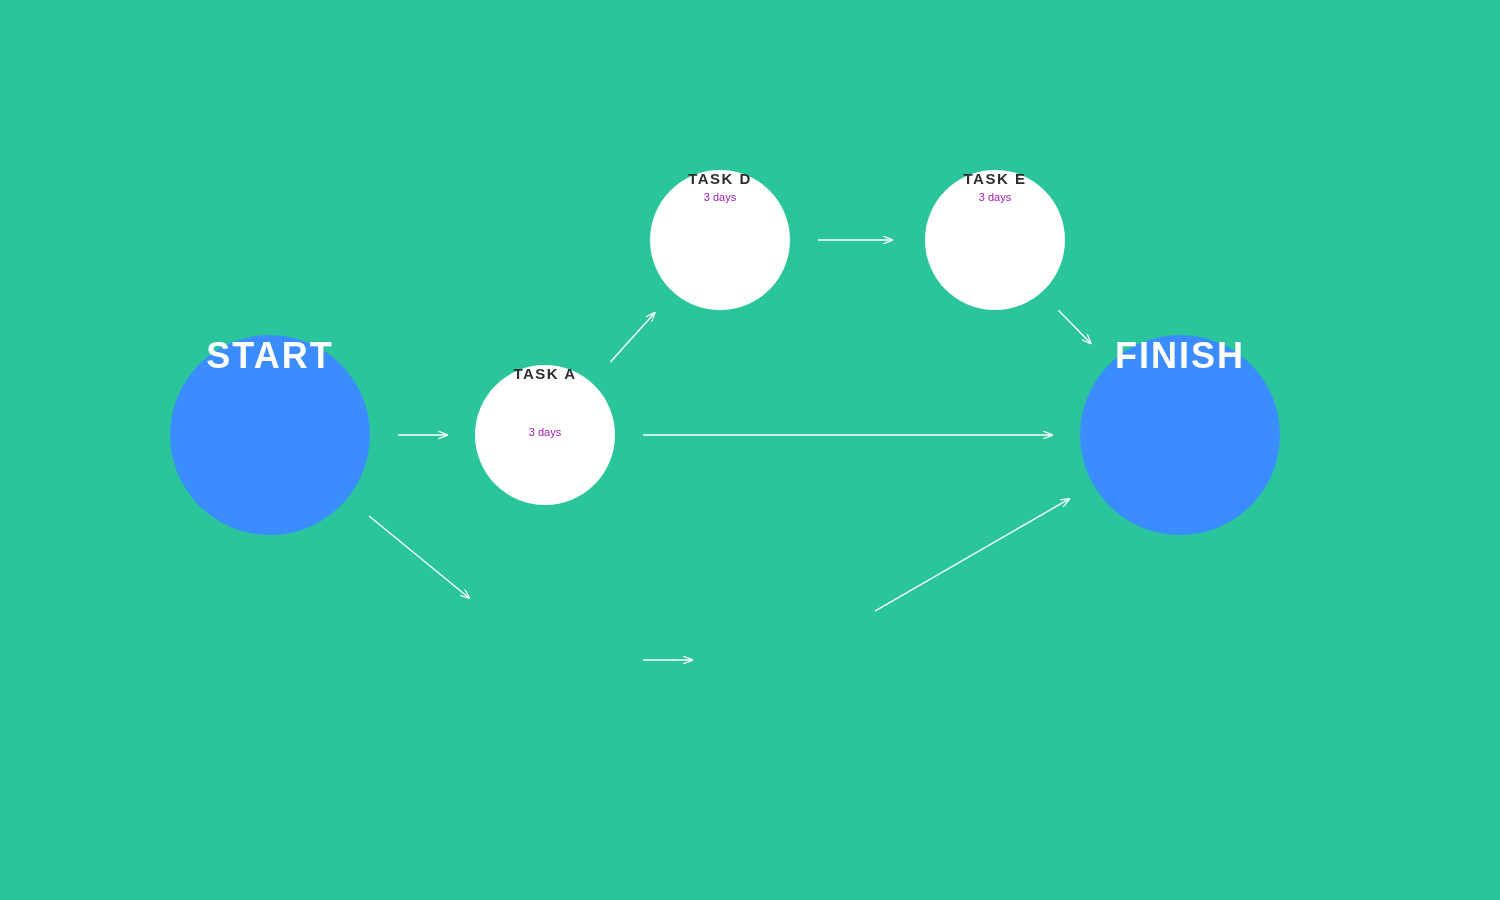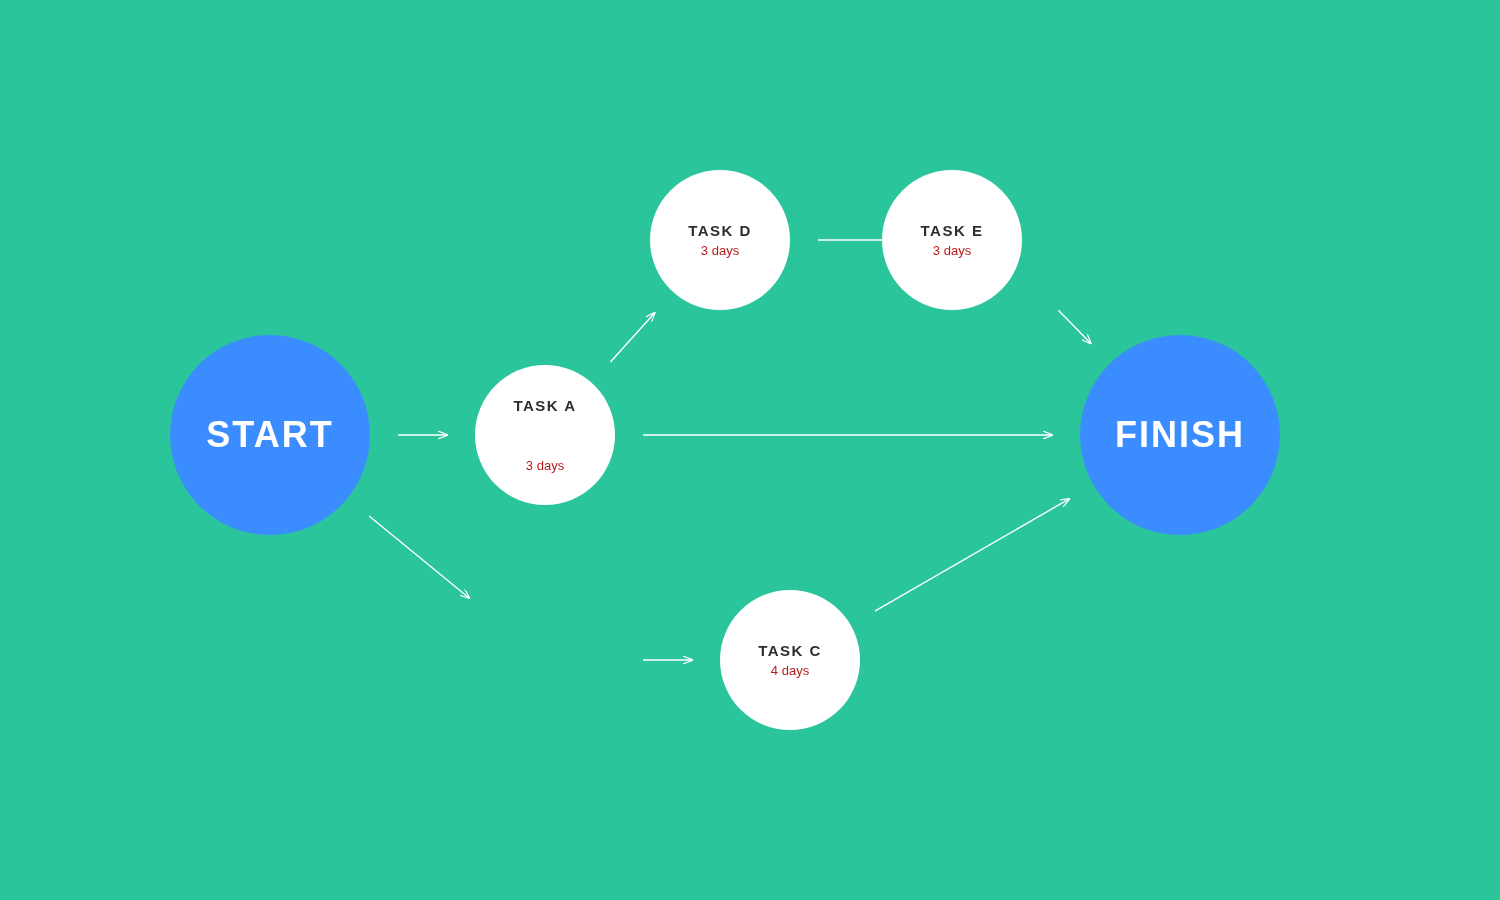--- a/index.html
+++ b/index.html
@@ -24,21 +24,21 @@
     height: 900px;
     pointer-events: none;
   }
   
   .node {
     position: absolute;
     border-radius: 50%;
     display: flex;
     flex-direction: column;
     align-items: center;
-    justify-content: center;
+    justify-content: flex-start;
     text-align: center;
     box-sizing: border-box;
   }
   
   .node::before {
     content: "";
     position: absolute;
     border-radius: 50%;
     background: rgba(255,255,255,0.30);
     z-index: -2;
@@ -59,22 +59,22 @@
   .task::before { inset: -10px; }
   .task::after  { inset: -18px; }
   .task .title {
     font-size: 15px;
     letter-spacing: 1.5px;
     color: #2e2e2e;
     font-weight: 600;
     margin-bottom: 4px;
   }
   .task .sub {
-    font-size: 13px;
-    color: #b91c1c;
+    font-size: 11px;
+    color: #a21caf;
   }
   
   .endpoint {
     width: 200px;
     height: 200px;
     background: #3b8dff;
   }
   .endpoint::before { inset: -14px; }
   .endpoint::after  { inset: -24px; }
   .endpoint .big {
@@ -116,27 +116,23 @@
   <div class="node endpoint" id="n-finish" style="width: 200px; height: 200px; left: 1080px; top: 335px;">
     <div class="big">FINISH</div>
   </div>
 
   <div class="node task" id="n-a" style="width: 140px; height: 140px; left: 475px; top: 365px; gap: 40px;">
     <div class="title">TASK A</div>
     <div class="sub">3 days</div>
   </div>
 
 
-  <div class="node task" id="n-c" style="width: 140px; height: 140px; left: 720px; top: 590px;">
-    <div class="title">TASK C</div>
-    <div class="sub">4 days</div>
-  </div>
 
   <div class="node task" id="n-d" style="width: 140px; height: 140px; left: 650px; top: 170px;">
     <div class="title">TASK D</div>
     <div class="sub">3 days</div>
   </div>
 
-  <div class="node task" id="n-e" style="width: 140px; height: 140px; left: 882px; top: 170px;">
+  <div class="node task" id="n-e" style="width: 140px; height: 140px; left: 925px; top: 170px;">
     <div class="title">TASK E</div>
     <div class="sub">3 days</div>
   </div>
 </div>
 
 </body></html>

